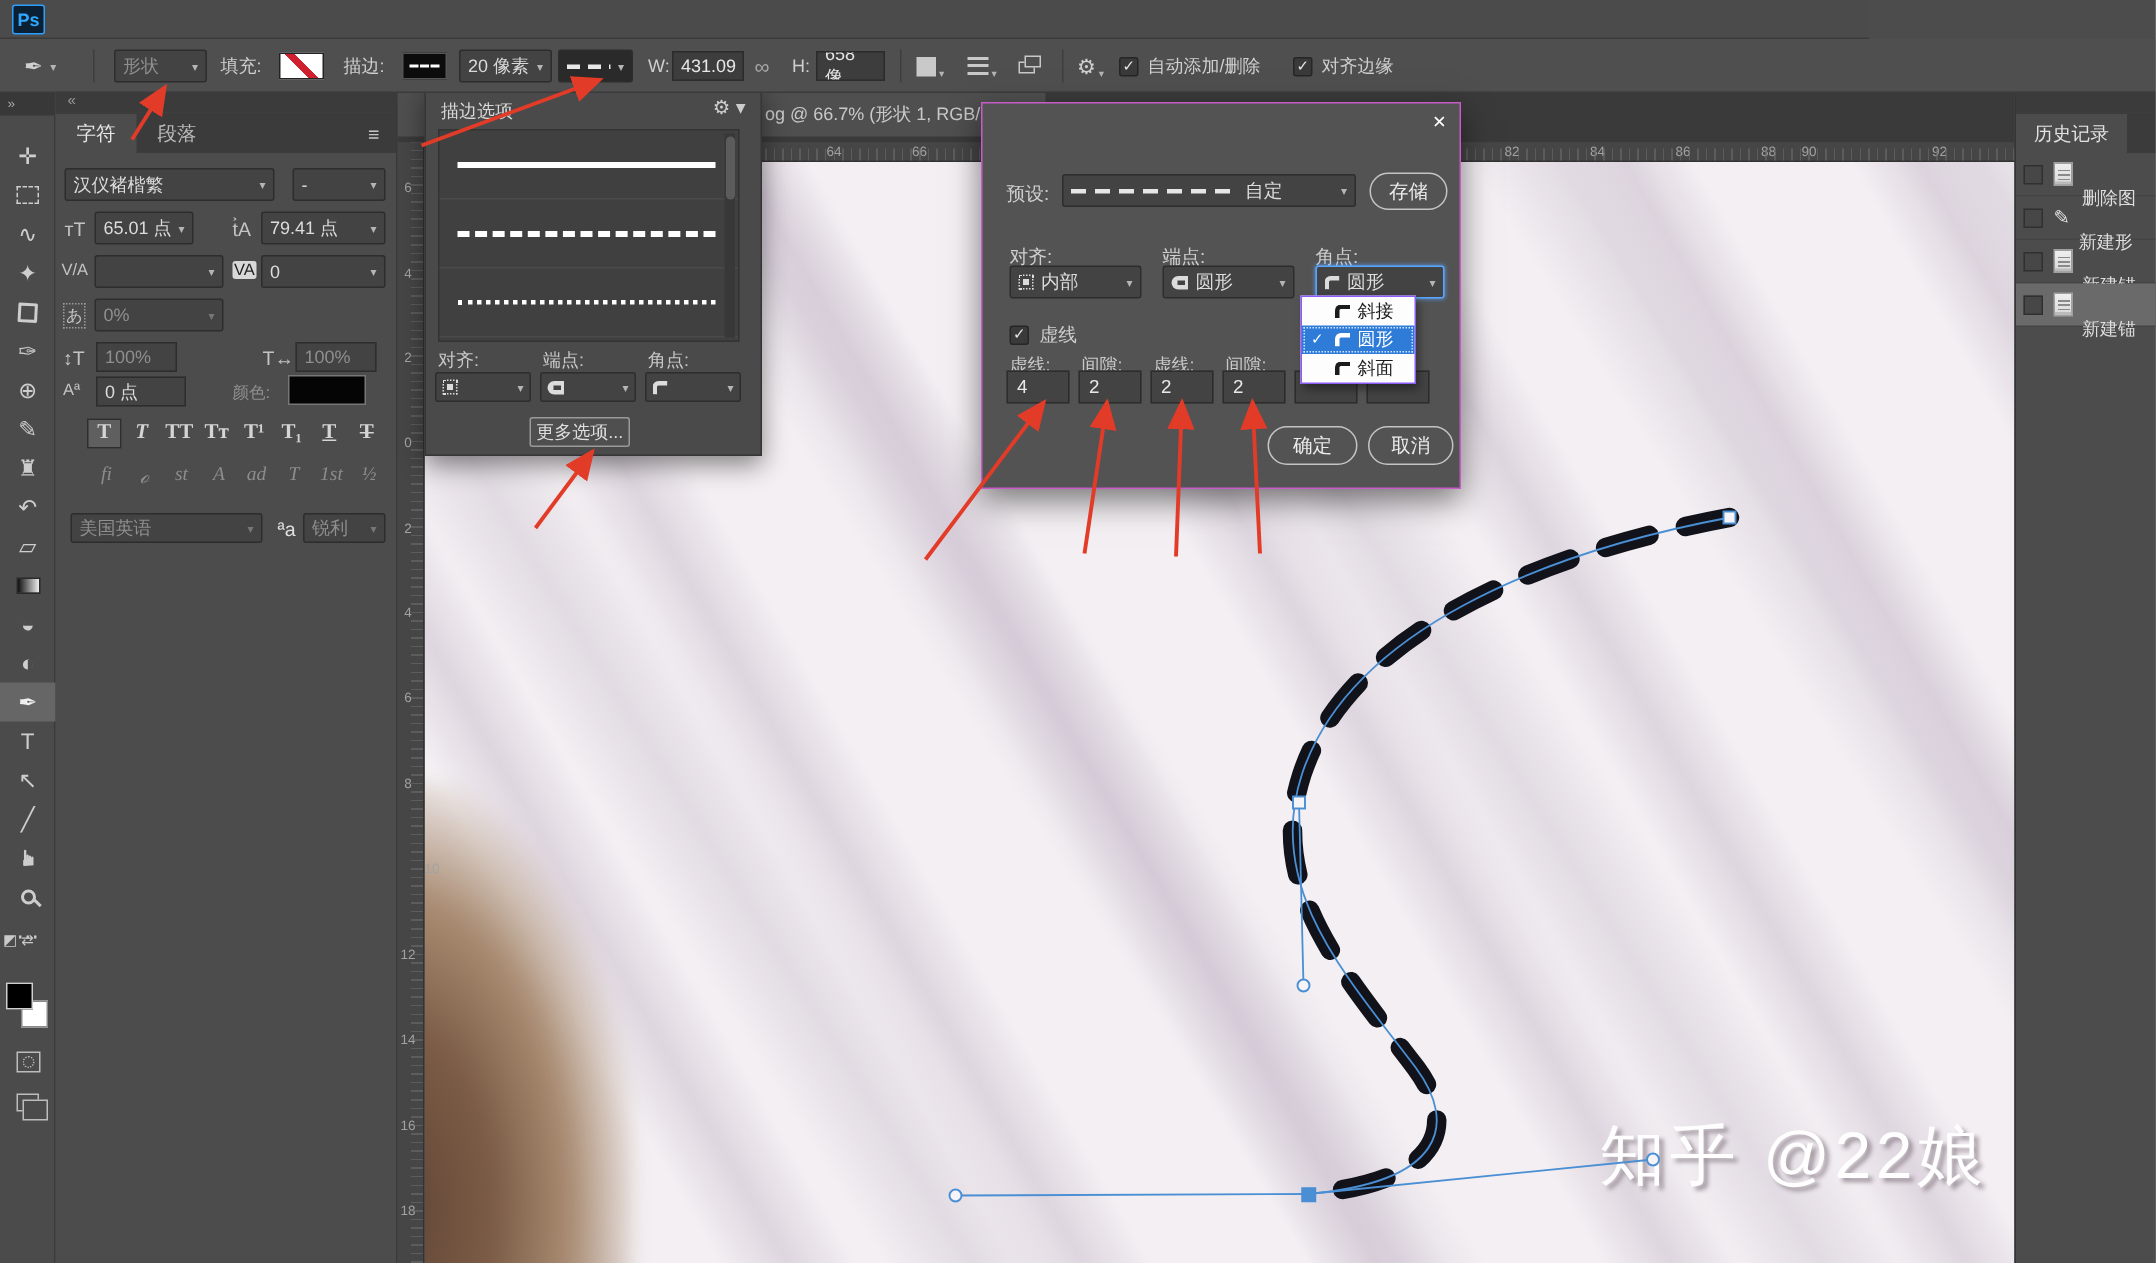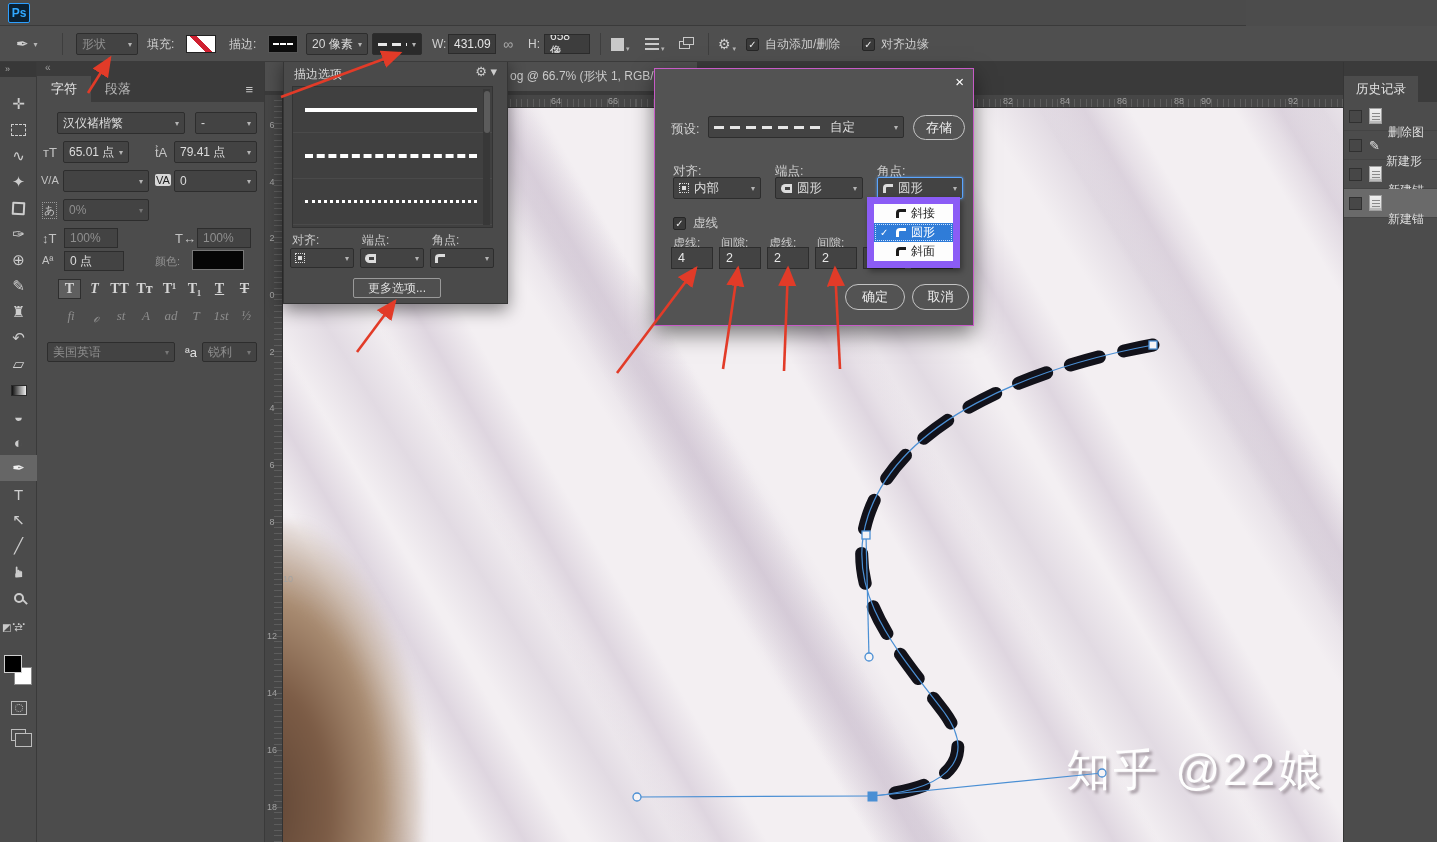--- a/index.html
+++ b/index.html
@@ -115,21 +115,21 @@
   .sp-row { height:46px; border-bottom:1px solid #4a4a4a; display:flex; align-items:center; padding:0 12px; }
   .sp-line { width:172px; }
   .sp-line.solid { border-top:4px solid #fff; }
   .sp-line.dashed { border-top:4px dashed #fff; }
   .sp-line.dotted { border-top:3px dotted #fff; }
   #sp-scroll { position:absolute; right:2px; top:2px; width:7px; height:136px; background:#383838; }
   #sp-thumb { position:absolute; left:0.5px; top:2px; width:6px; height:42px; background:#5c5c5c; border-radius:3px; }
   .sp-label { position:absolute; top:173px; color:#c9c9c9; }
   .sp-dd { position:absolute; top:189px; width:64px; height:20px; background:#434343; border:1px solid #2d2d2d;
     display:flex; align-items:center; padding:0 4px; border-radius:2px; }
-  #sp-more { position:absolute; left:69px; top:219px; width:88px; height:20px; border:1px solid #9a9a9a;
+  #sp-more { position:absolute; left:69px; top:219px; width:67px; height:20px; border:1px solid #9a9a9a;
     color:#dedede; text-align:center; line-height:18px; border-radius:2px; background:#4f4f4f; }
 
   
   .align-ic { width:10px; height:10px; border:1px dotted #dcdcdc; display:flex; align-items:center; justify-content:center; }
   .align-ic i { width:4px; height:4px; background:#dcdcdc; }
   .cap-ic { width:11px; height:9px; background:#dcdcdc; border-radius:5px 0 0 5px; position:relative; }
   .cap-ic::after { content:''; position:absolute; right:2px; top:3px; width:5px; height:3px; background:#434343; }
   .corner-ic { width:10px; height:9px; border-top:3px solid #dcdcdc; border-left:3px solid #dcdcdc; border-radius:4px 0 0 0; }
   .corner-ic.dk { border-color:#1c1c1c; }
 
@@ -141,21 +141,21 @@
   #dlg-close { position:absolute; right:9px; top:4px; color:#fff; font-size:15px; }
   .dlg-label { position:absolute; color:#cfcfcf; }
   .dlg-dd { position:absolute; height:22px; background:#434343; border:1px solid #2d2d2d; border-radius:2px;
     display:flex; align-items:center; padding:0 5px; color:#dcdcdc; }
   .dlg-dd.focus { border:1px solid #5aa5ff; box-shadow:0 0 3px rgba(90,165,255,.8); }
   .pillbtn { position:absolute; border:1px solid #c4c4c4; border-radius:13px; color:#ececec; text-align:center;
     background:transparent; font-size:13px; }
   .dlg-input { position:absolute; width:42px; height:22px; background:#434343; border:1px solid #2d2d2d;
     color:#e8e8e8; padding:0 6px; display:flex; align-items:center; }
   .dlg-flabel { position:absolute; color:#c9c9c9; font-size:12px; }
-  #corner-popup { position:absolute; left:212px; top:128px; width:93px; background:#fdfdfd; border:7px solid #8b5cf6;
+  #corner-popup { position:absolute; left:212px; top:128px; width:77px; background:#fdfdfd; border:1px solid #8b5cf6;
     box-shadow:2px 3px 6px rgba(0,0,0,.4); z-index:45; }
   .pop-item { height:19px; display:flex; align-items:center; gap:5px; padding:0 4px 0 6px; color:#1c1c1c; font-size:12px; }
   .pop-item.sel { background:#2f7cd8; color:#fff; outline:1px dotted #cfe3ff; outline-offset:-2px; }
   .pop-item .chk { width:11px; font-size:10px; }
   .pop-item.sel .corner-ic.dk { border-color:#fff; }
   #dash-preview { width:108px; height:3px; background:repeating-linear-gradient(90deg,#e6e6e6 0 10px,transparent 10px 16px); margin-right:8px; }
 
   
   #history { position:absolute; left:1343px; top:62px; width:94px; height:780px; background:#4c4c4c;
     border-left:1px solid #353535; z-index:10; }
@@ -348,21 +348,21 @@
       </div>
   </div>
 
   <div id="charpanel">
     <div id="cp-head"><span>«</span></div>
     <div id="cp-tabs">
       <div class="cp-tab active">字符</div>
       <div class="cp-tab">段落</div>
       <div id="cp-menu">≡</div>
     </div>
-    <div class="cp-dd" style="left:20px;top:50px;width:128px;">
+    <div class="cp-dd" style="left:6px;top:50px;width:140px;">
       <span>汉仪褚楷繁</span>
         <span class="chev" style="margin-left:auto;font-size:8px;color:#b5b5b5;">▾</span>
       </div>
     <div class="cp-dd" style="left:158px;top:50px;width:62px;">
       <span>-</span>
         <span class="chev" style="margin-left:auto;font-size:8px;color:#b5b5b5;">▾</span>
       </div>
 
     <span class="cp-ic" style="left:6px;top:83px;font-size:13px;">тT</span>
     <div class="cp-dd" style="left:26px;top:79px;width:66px;">

